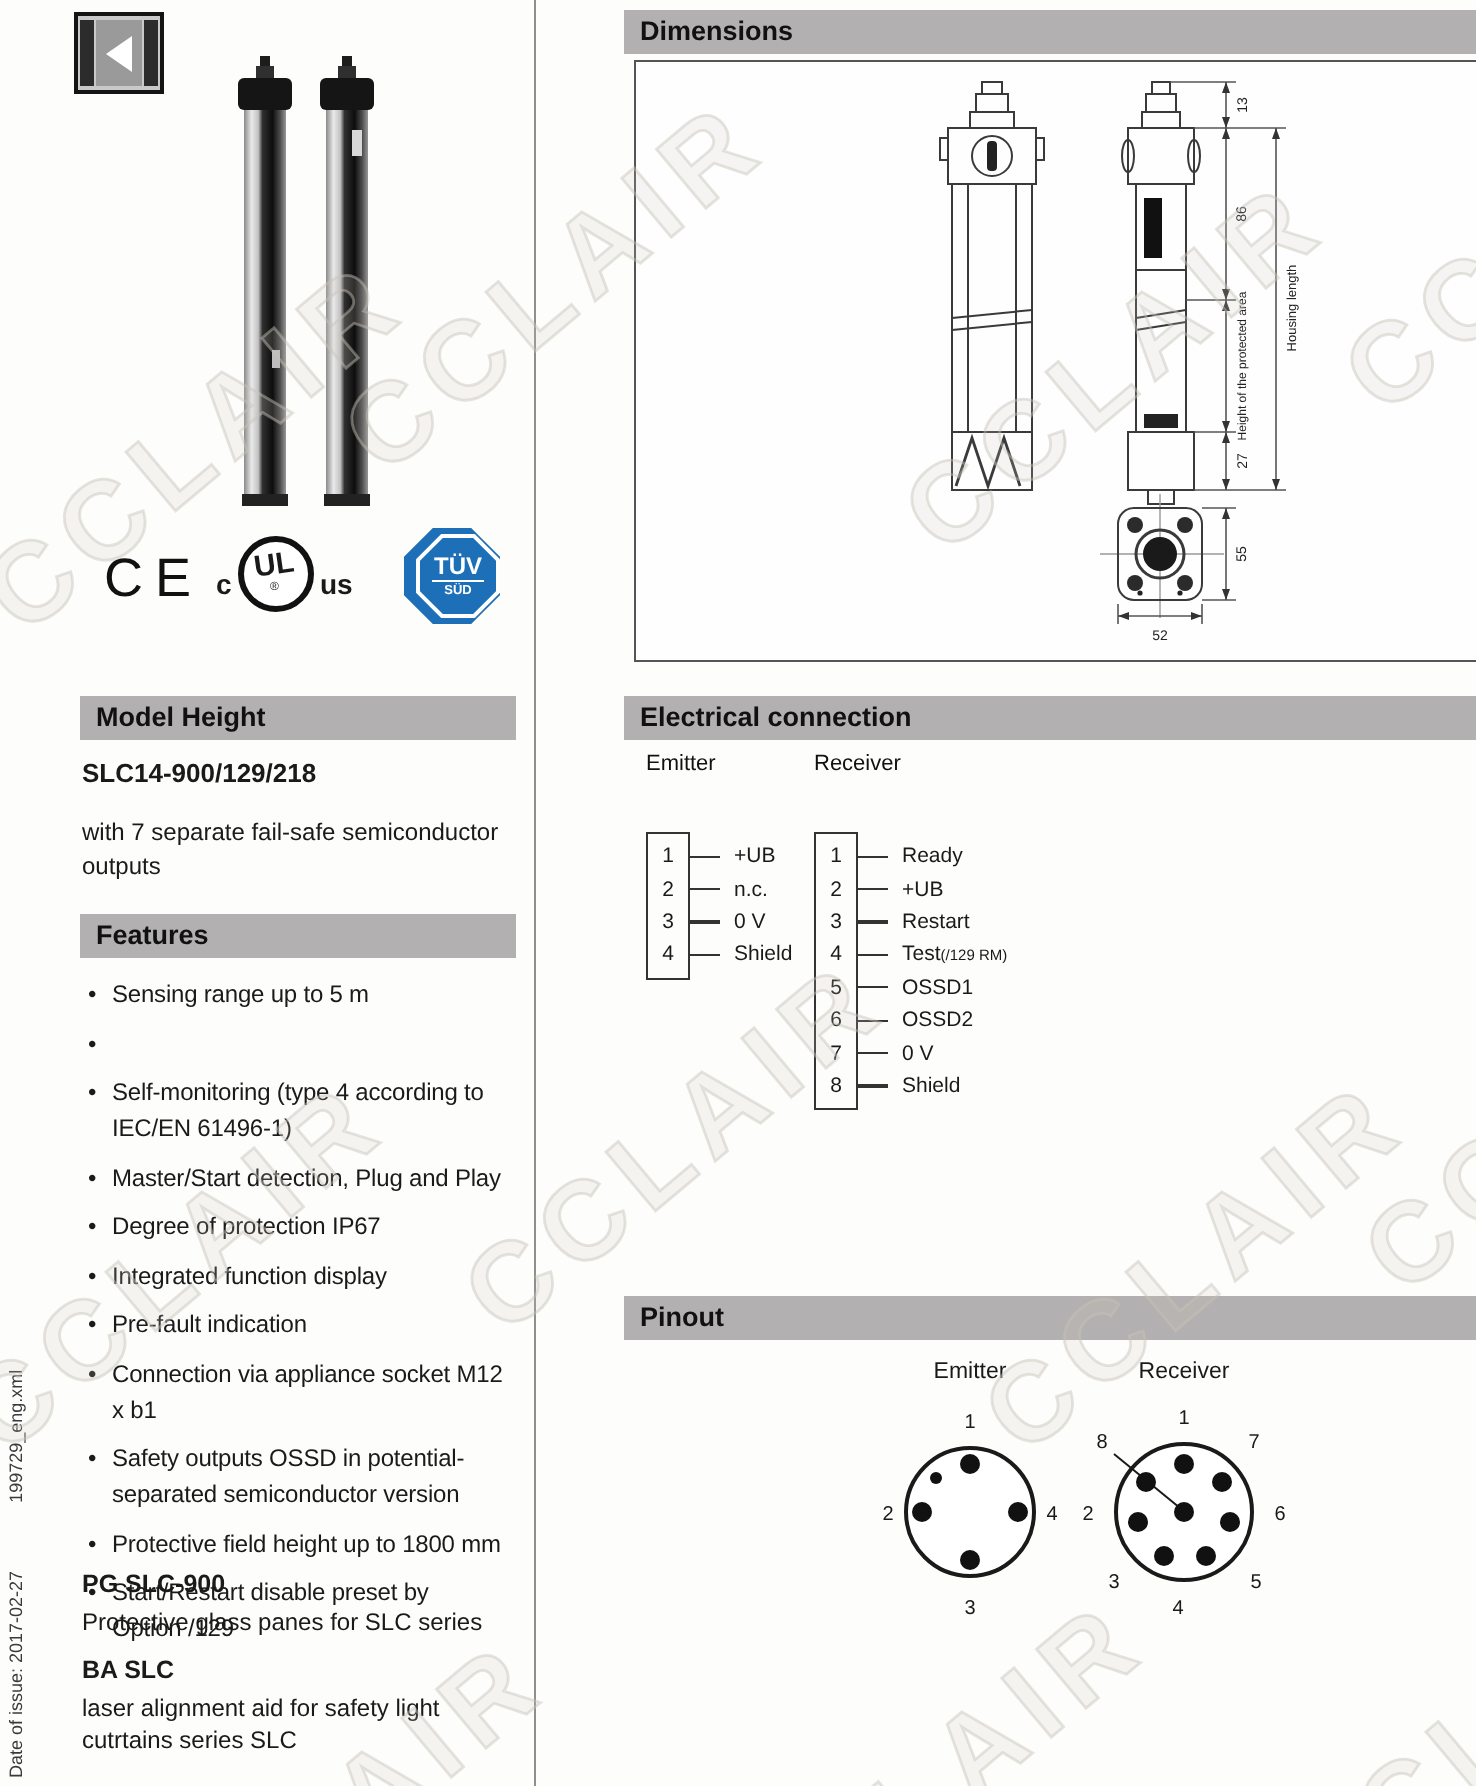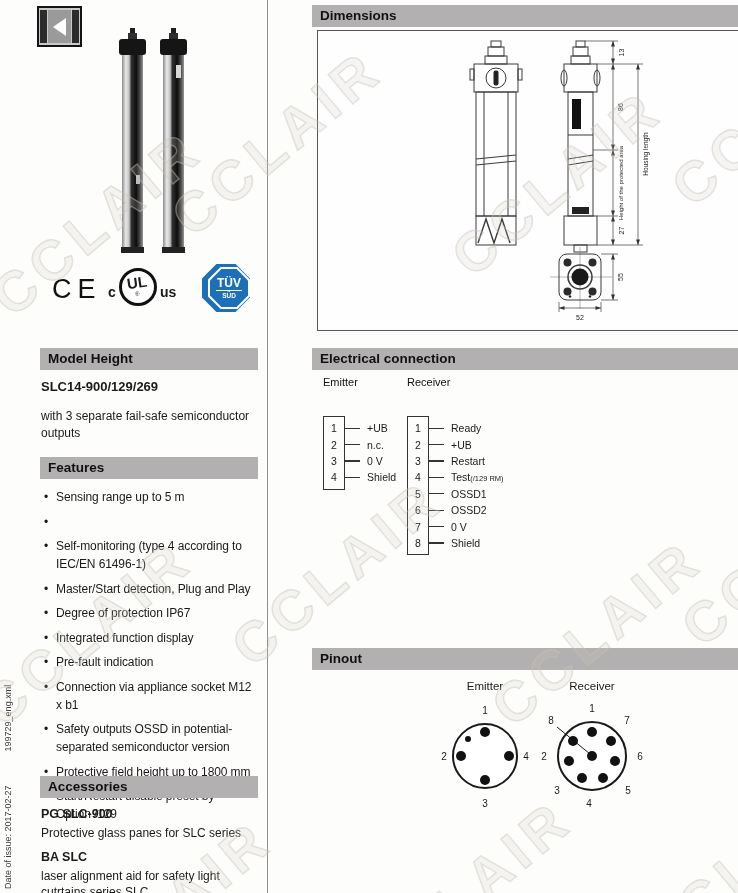--- a/index.html
+++ b/index.html
@@ -166,22 +166,22 @@
         <div class="tuv-inner oct">
           <span class="tuv-txt">TÜV</span>
           <span class="tuv-sud">SÜD</span>
         </div>
       </div>
     </div>
   </div>
 
   <div class="sec-model">
     <div class="hbar">Model Height</div>
-    <div class="model-no">SLC14-900/129/269</div>
-    <div class="model-desc">with 3 separate fail-safe semiconductor outputs</div>
+    <div class="model-no">SLC14-900/129/218</div>
+    <div class="model-desc">with 7 separate fail-safe semiconductor outputs</div>
   </div>
 
   <div class="sec-features">
     <div class="hbar">Features</div>
     <div class="feat-list">
       <div class="feat-item">
           <span class="bu">•</span>
           <span class="tx">Sensing range up to 5 m</span>
         </div>
       <div class="feat-item">
@@ -220,21 +220,20 @@
           <span class="tx">Protective field height up to 1800 mm</span>
         </div>
       <div class="feat-item">
           <span class="bu">•</span>
           <span class="tx">Start/Restart disable preset by Option /129</span>
         </div>
     </div>
   </div>
 
   <div class="sec-access">
-    <div class="hbar">Accessories</div>
     <div class="acc-item">
       <div class="acc-name">PG SLC-900</div>
       <div class="acc-desc">Protective glass panes for SLC series</div>
     </div>
     <div class="acc-item">
       <div class="acc-name">BA SLC</div>
       <div class="acc-desc">laser alignment aid for safety light cutrtains series SLC</div>
     </div>
   </div>
 </div>

